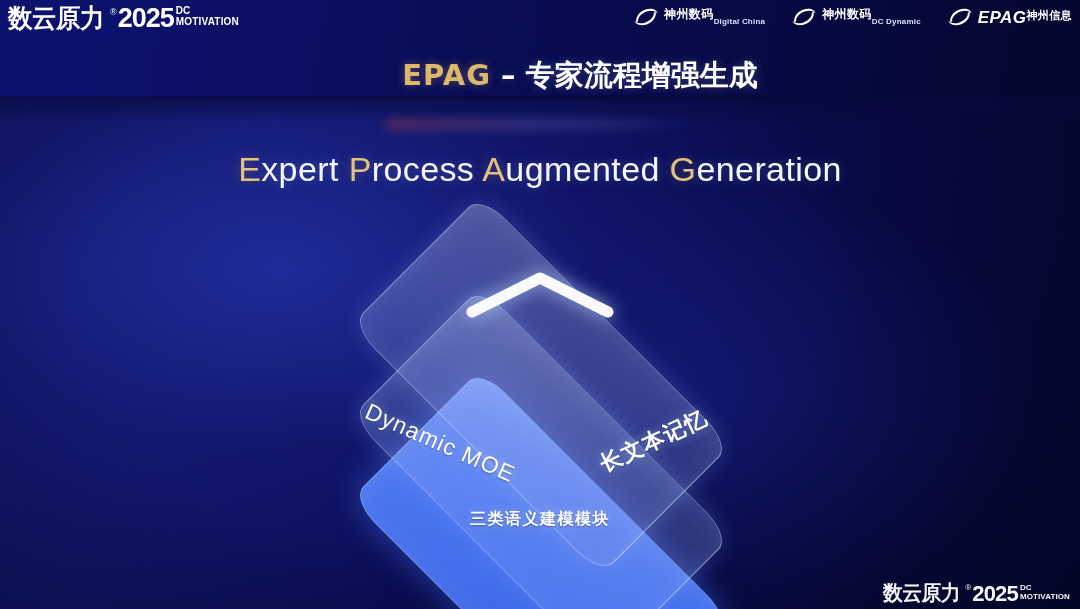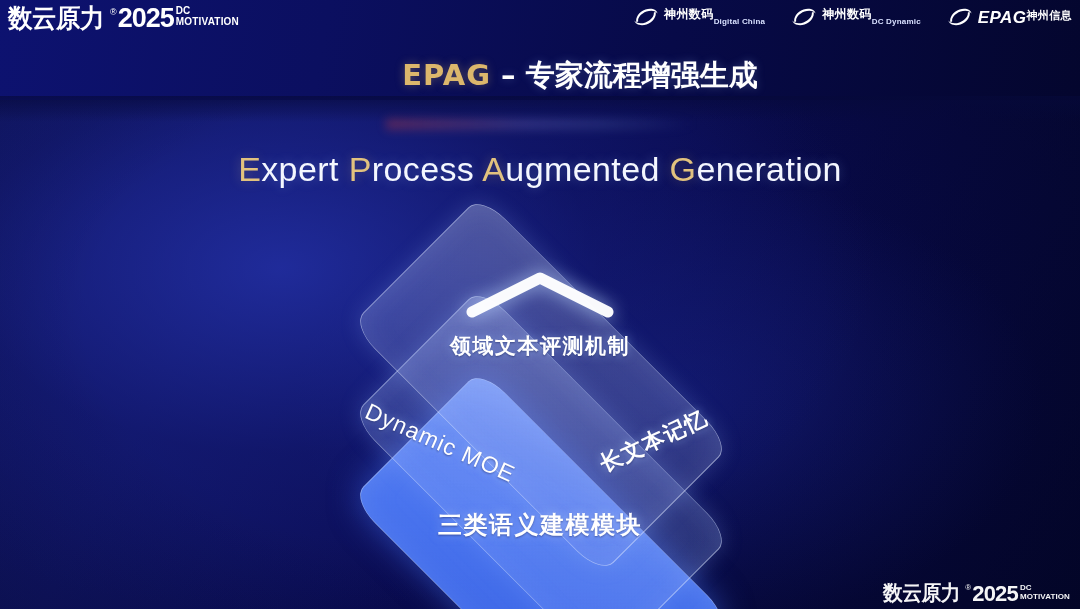--- a/index.html
+++ b/index.html
@@ -284,21 +284,21 @@
     text-align: center;
     font-size: 21px;
     font-weight: 700;
     letter-spacing: 1.5px;
     text-shadow: 0 0 10px rgba(160,195,255,0.55), 0 1px 2px rgba(10,16,70,0.55);
   }
   .lbl-bot {
     left: 0; top: 509px;
     width: 1080px;
     text-align: center;
-    font-size: 24px;
+    font-size: 16px;
     font-weight: 700;
     letter-spacing: 1.5px;
     text-shadow: 0 0 10px rgba(180,205,255,0.55), 0 1px 2px rgba(10,20,90,0.55);
   }
   .lbl-moe {
     left: 372px; top: 398px;
     font-size: 23px;
     font-weight: 500;
     letter-spacing: 1.2px;
     transform: rotate(24deg);
@@ -361,21 +361,20 @@
   <div class="stack">
     <div class="layer layer-bot"></div>
     <div class="layer layer-mid"></div>
     <div class="layer layer-top"></div>
   </div>
 
   <svg class="chevron" viewBox="0 0 152 52">
     <path d="M8 44 L76 10 L144 44" fill="none" stroke="#ffffff" stroke-width="11" stroke-linecap="round" stroke-linejoin="round" opacity="0.97"></path>
   </svg>
 
-  <div class="layer-label lbl-top">领域文本评测机制</div>
   <div class="layer-label lbl-moe">Dynamic MOE</div>
   <div class="layer-label lbl-mem">长文本记忆</div>
   <div class="layer-label lbl-bot">三类语义建模模块</div>
 
   <div class="divider-glow"></div>
   <div class="divider"></div>
 
   <div class="en-title"><span class="cap">E</span><span class="rest">xpert </span><span class="cap">P</span><span class="rest">rocess </span><span class="cap">A</span><span class="rest">ugmented </span><span class="cap">G</span><span class="rest">eneration</span></div>
 
   <div class="banner"></div>

